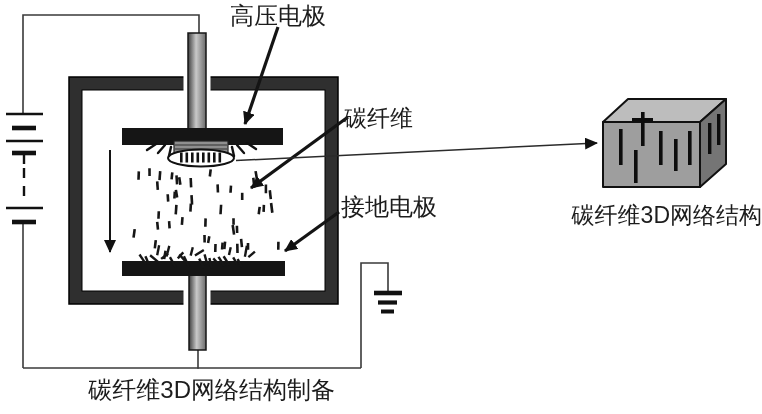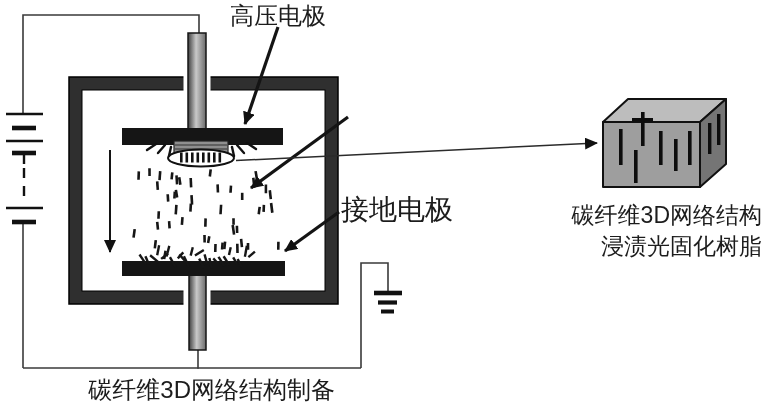--- a/index.html
+++ b/index.html
@@ -4,21 +4,21 @@
 <style>
   html,body{margin:0;padding:0;background:#fff;}
   .figure{
     position:relative;width:762px;height:414px;background:#fff;overflow:hidden;
     font-family:Liberation Sans, sans-serif;color:var(--ink,#111);
   }
   .figure svg{position:absolute;left:0;top:0;}
   .lbl{position:absolute;white-space:nowrap;color:#1c1c1c;}
   .lbl-hv{left:230px;top:0px;font-size:24px;}
   .lbl-cf{left:344px;top:103px;font-size:23px;}
-  .lbl-ge{left:341px;top:191px;font-size:28px;}
+  .lbl-ge{left:341px;top:191px;font-size:24px;}
   .cap-product{left:540px;top:200px;width:222px;text-align:right;font-size:23px;line-height:1.36;white-space:normal;}
   .cap-process{left:55px;top:374px;width:280px;text-align:right;font-size:24px;}
   
   .wire{stroke:var(--wire,#3a3a3a);stroke-width:1.6;fill:none;}
   .plate{fill:var(--electrode-plate,#151515);stroke:none;}
   .wall-outer{fill:var(--chamber-wall,#2f2f2f);stroke:#000;stroke-width:1.5;}
   .wall-inner{fill:#fff;stroke:#000;stroke-width:1;}
   .rod{fill:url(#rodGrad);stroke:#161616;stroke-width:1.5;}
   .gap{fill:#fff;stroke:none;}
   .arrow-thick{stroke:#141414;stroke-width:3.2;fill:none;}
@@ -208,21 +208,21 @@
         <rect class="cube-bar" x="659" y="131" width="3.6" height="34"></rect>
         <rect class="cube-bar" x="674" y="139" width="3.6" height="32"></rect>
         <rect class="cube-bar" x="688" y="131" width="3.6" height="34"></rect>
         <rect class="cube-bar" x="708" y="123" width="3.4" height="31"></rect>
         <rect class="cube-bar" x="717" y="114" width="3.4" height="31"></rect>
       </g>
     </g>
   </svg>
 
   <div class="lbl lbl-hv">高压电极</div>
+  <div class="lbl lbl-cf">碳纤维</div>
   <div class="lbl lbl-ge">接地电极</div>
 
   <div class="lbl cap-product">
     <div>碳纤维3D网络结构</div>
-    <div>浸渍光固化树脂</div>
   </div>
 
   <div class="lbl cap-process">碳纤维3D网络结构制备</div>
 </div>
 
 </body></html>

